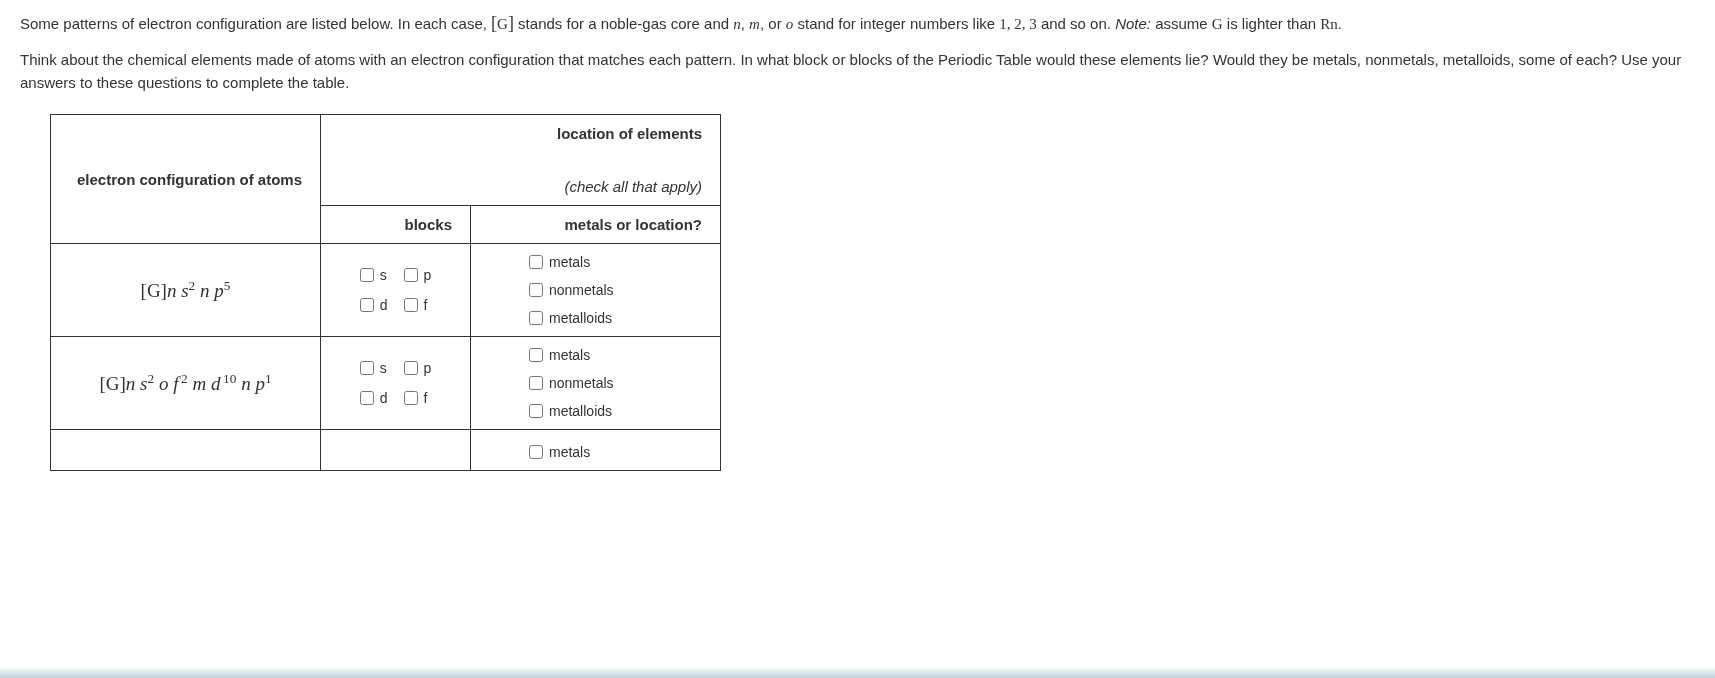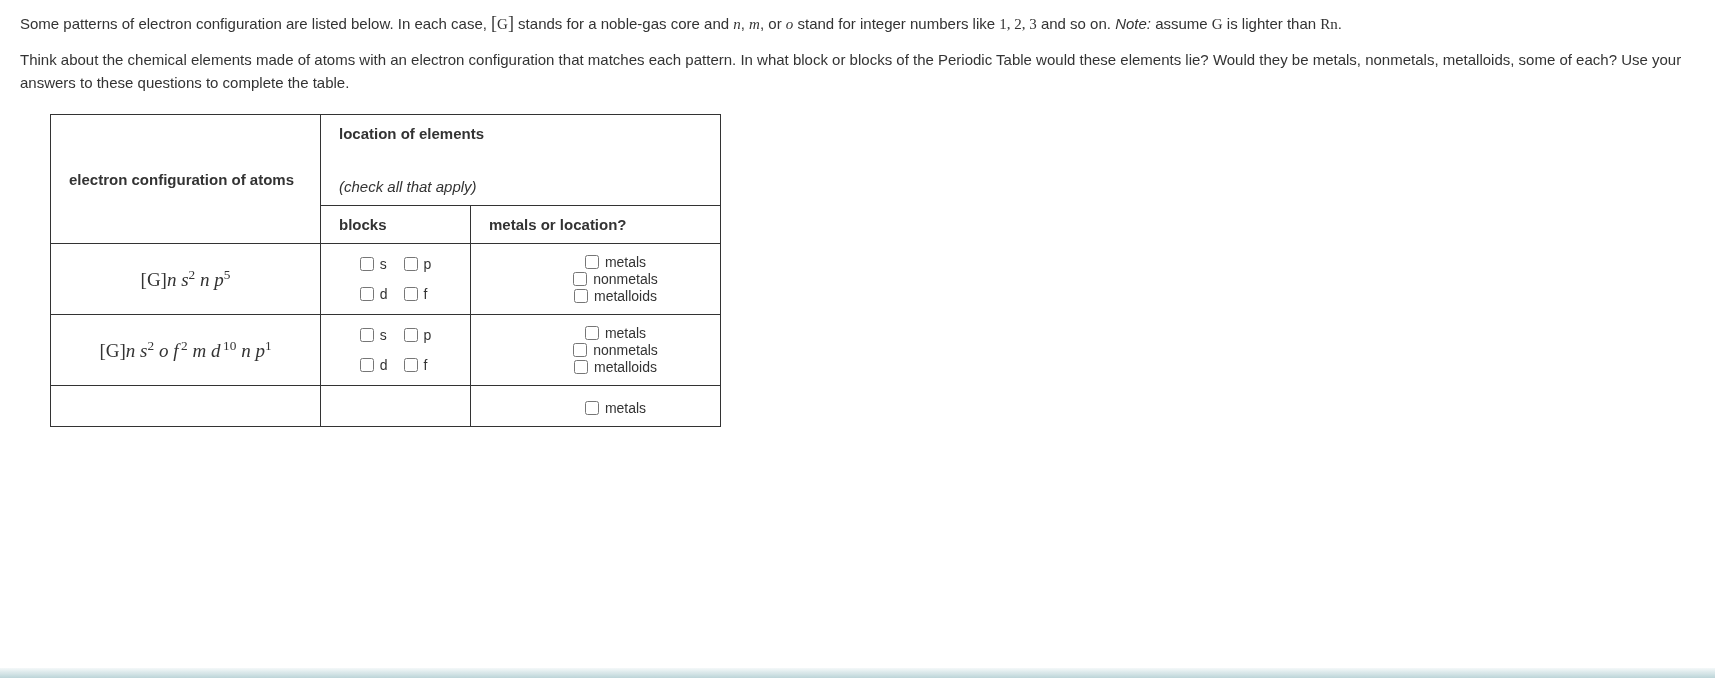--- a/index.html
+++ b/index.html
@@ -24,35 +24,35 @@
     margin-left: 30px;
     margin-top: 20px;
   }
   table.grid th, table.grid td {
     border: 1px solid #333;
     padding: 10px 18px;
     vertical-align: middle;
   }
   table.grid th {
     font-weight: bold;
-    text-align: left;
+    text-align: right;
   }
   .th-sub { font-weight: normal; font-style: italic; display:block;margin-top:36px; }
   .col-conf { width: 270px; text-align: center; }
   .col-blocks { width: 150px; }
   .col-mon { width: 250px; }
   .blocks-grid {
     display: grid;
     grid-template-columns: auto auto;
     gap: 14px 16px;
     justify-content: center;
   }
   .chk-row { display: flex; align-items: center; gap: 6px; font-size: 14px; }
   .chk-row input[type=checkbox] { width: 14px; height: 14px; margin:0; }
-  .mon-list { display: flex; flex-direction: column; gap: 1px; align-items: center; padding-left: 40px; }
+  .mon-list { display: flex; flex-direction: column; gap: 12px; align-items: flex-start; padding-left: 40px; }
   .formula {
     font-family: 'Times New Roman', serif;
     font-size: 19px;
     white-space: nowrap;
     text-align: right;
   }
   .formula sup { font-size: 0.7em; }
   .last-row td { border-bottom: none; }
   .gradient-bar {
     position: fixed;

